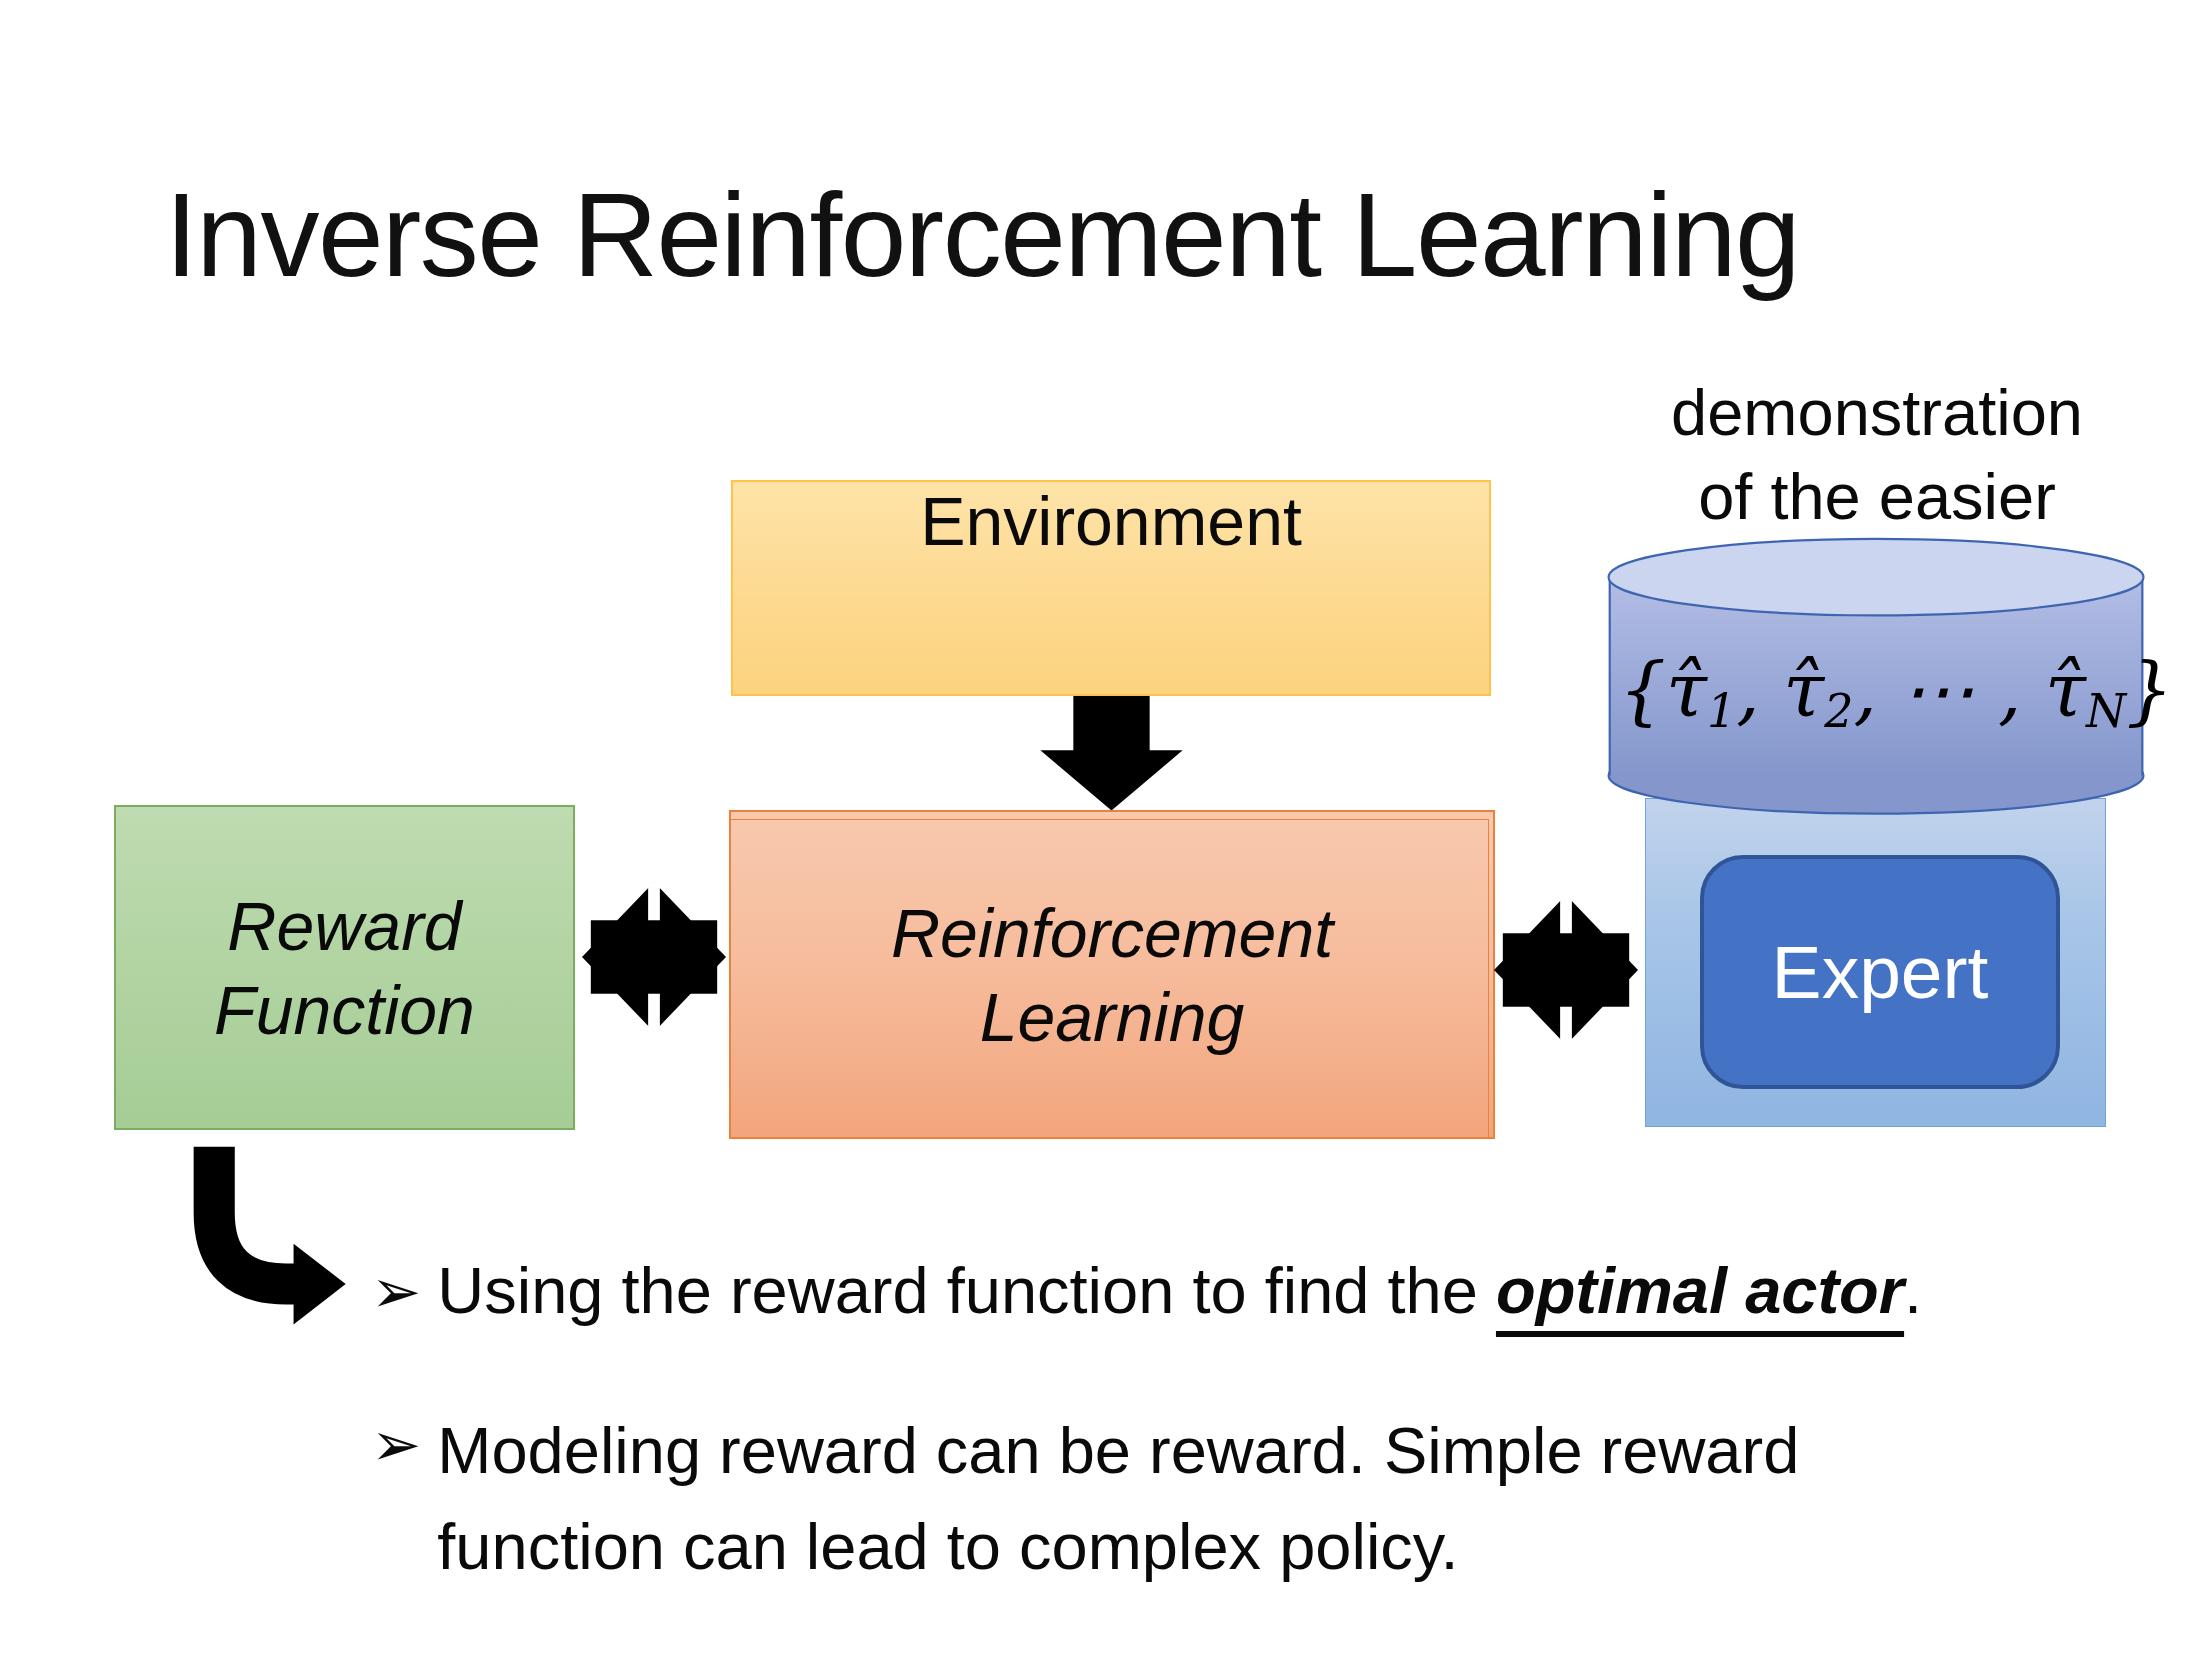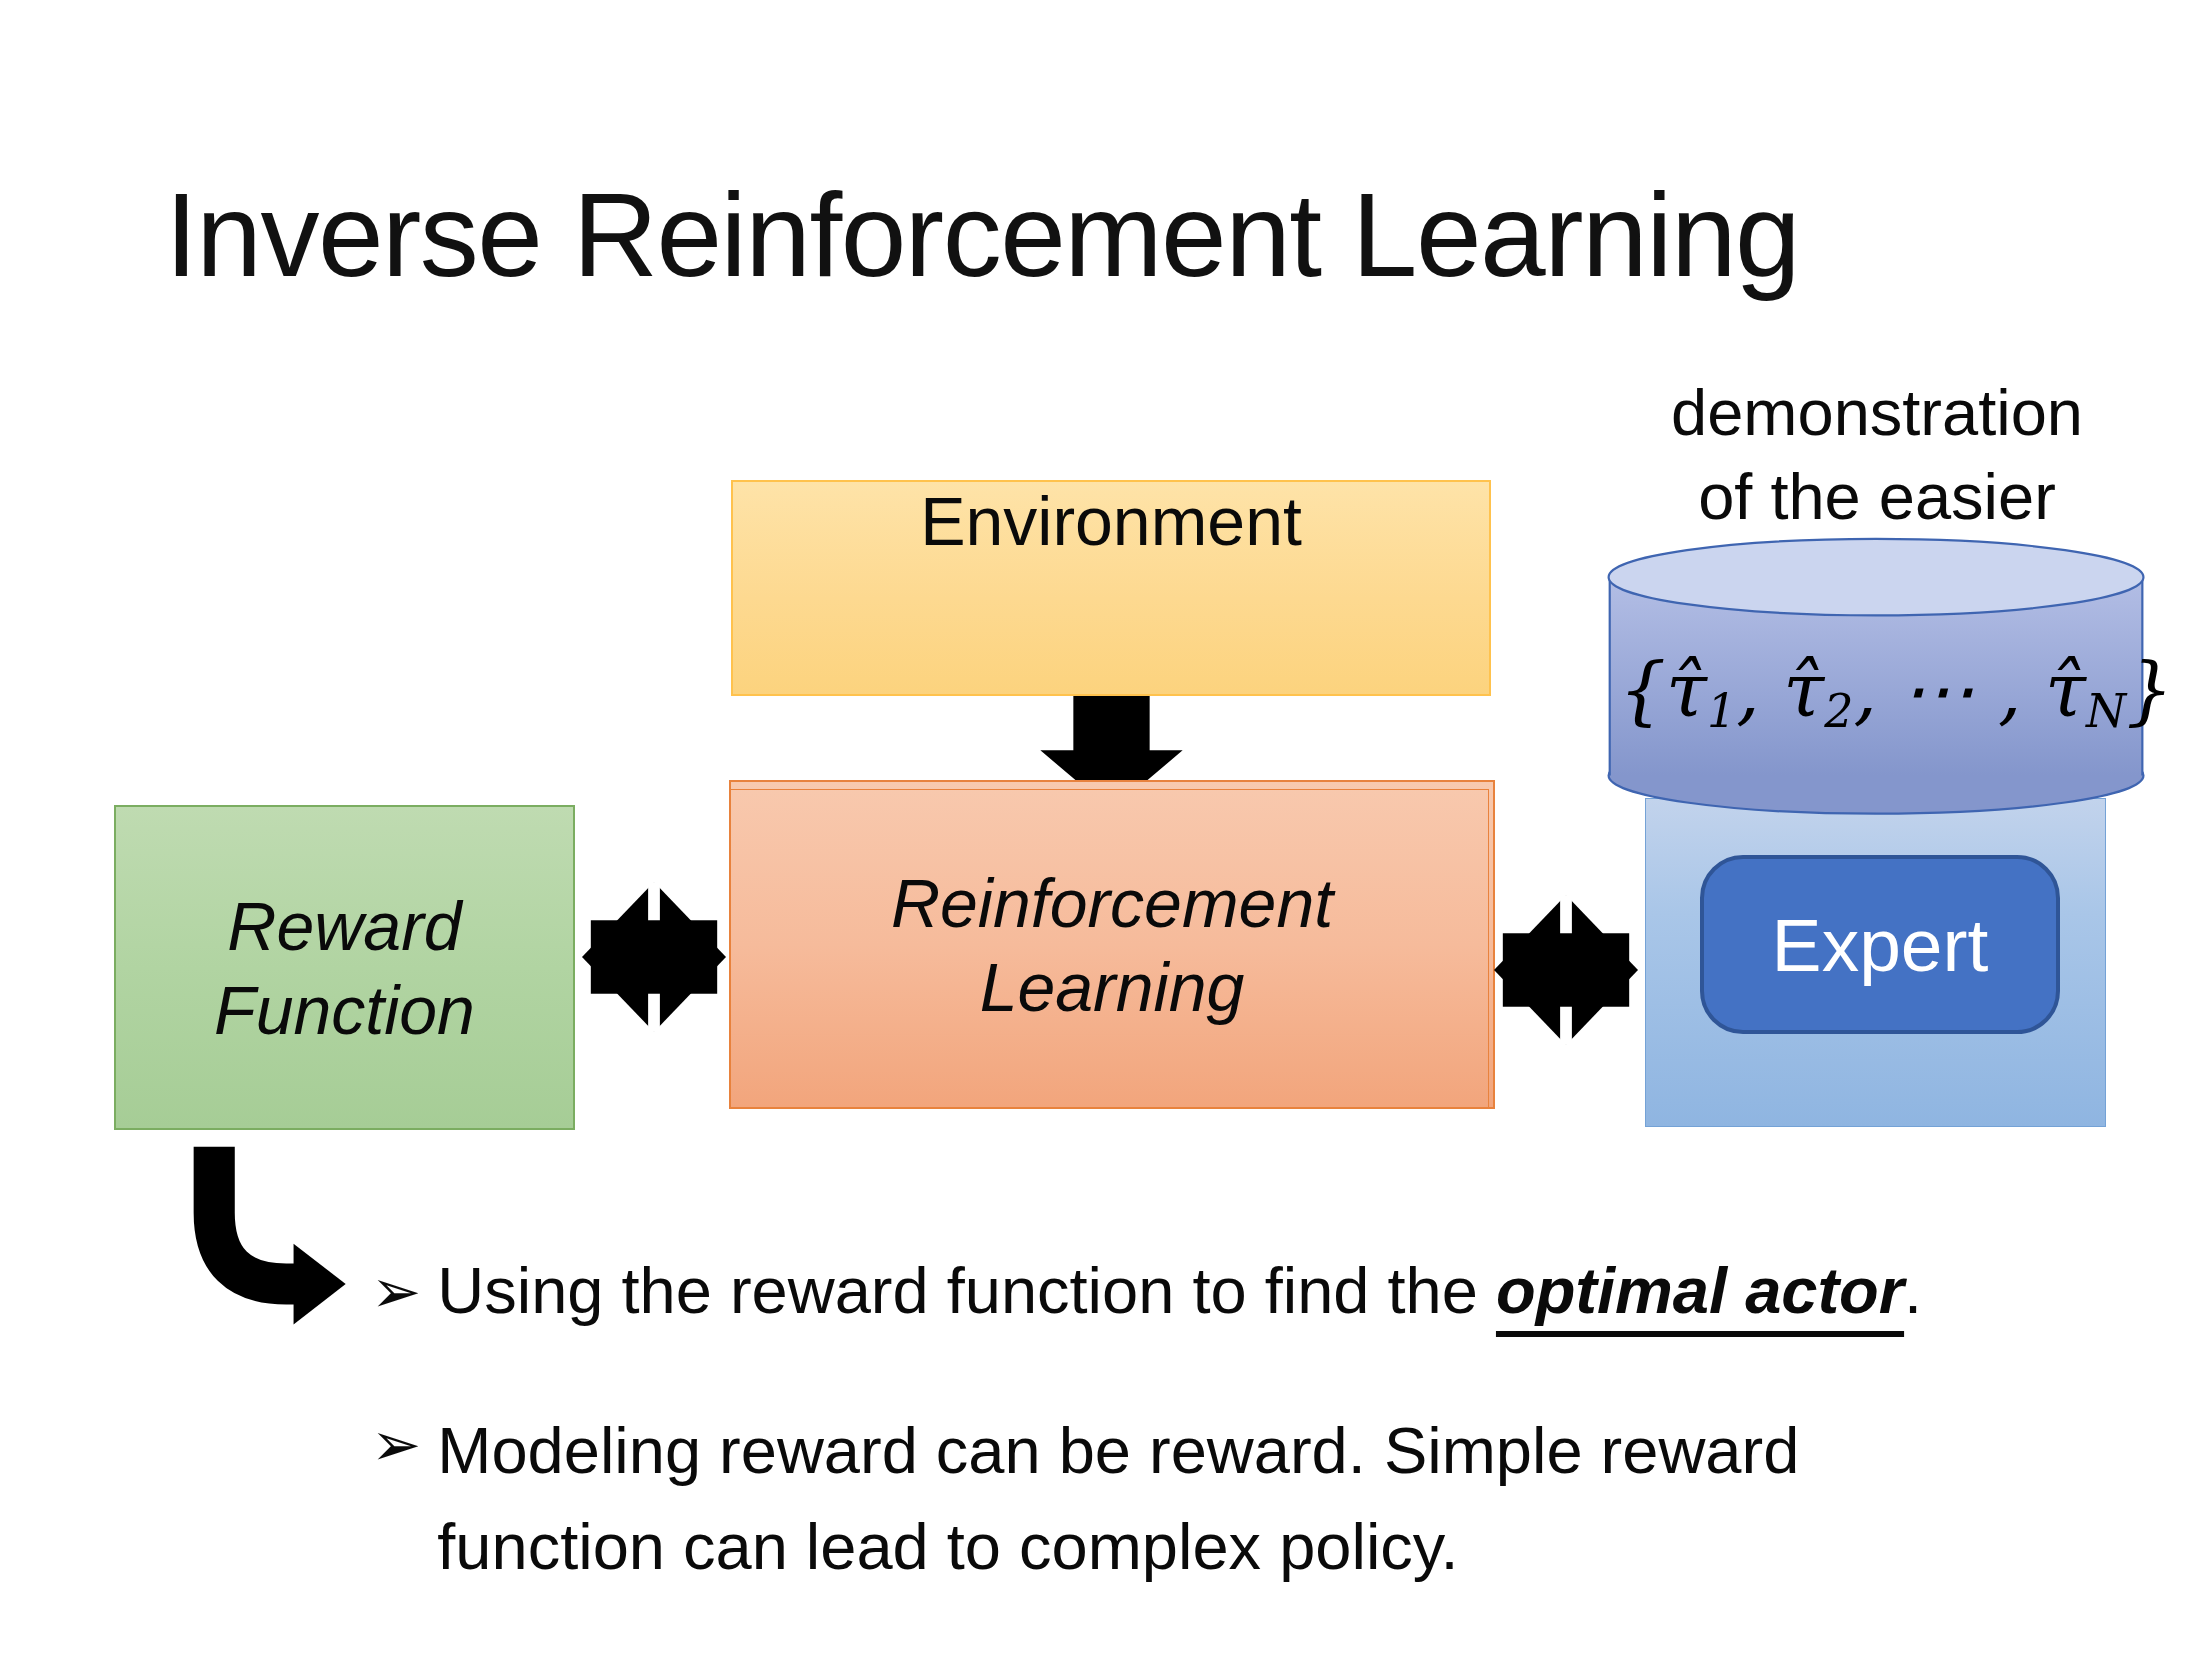--- a/index.html
+++ b/index.html
@@ -47,41 +47,41 @@
     text-align: center;
     font-family: "DejaVu Serif", "Liberation Serif", serif;
     font-style: italic;
     font-size: 74px;
     color: #000000;
     white-space: nowrap;
   }
   .formula .fsub { font-size: 62%; vertical-align: -0.25em; font-style: italic; }
   .expert-btn {
     left: 1700px; top: 855px;
-    width: 360px; height: 179px;
+    width: 360px; height: 234px;
     background: #4472C4;
     border: 4.4px solid #2F5597;
     border-radius: 43px;
     box-sizing: border-box;
     display: flex; align-items: center; justify-content: center;
   }
   .expert-label { color: #ffffff; font-size: 75px; }
 
   
   .env-box {
     left: 731px; top: 480px;
     width: 760px; height: 216px;
     background: linear-gradient(180deg, #FEE3A8 0%, #FDD990 55%, #FCD37E 100%);
     border: 2.9px solid #FFC24D;
     box-sizing: border-box;
     display: flex; align-items: flex-start; justify-content: center;
   }
   .box-label { font-size: 68px; color: #0a0a0a; text-align: center; }
   .rl-box {
-    left: 729px; top: 780px;
+    left: 729px; top: 810px;
     width: 766px; height: 329px;
     background: linear-gradient(180deg, #F8C9AE 0%, #F6BB9B 50%, #F2A57C 100%);
     border: 2.2px solid #E8823D;
     box-sizing: border-box;
     display: flex; align-items: center; justify-content: center;
   }
   .rl-inner-line {
     position: absolute;
     left: -0.7px; top: 7.4px; right: 4.4px; bottom: -0.7px;
     border-top: 1.5px solid #E8823D;

